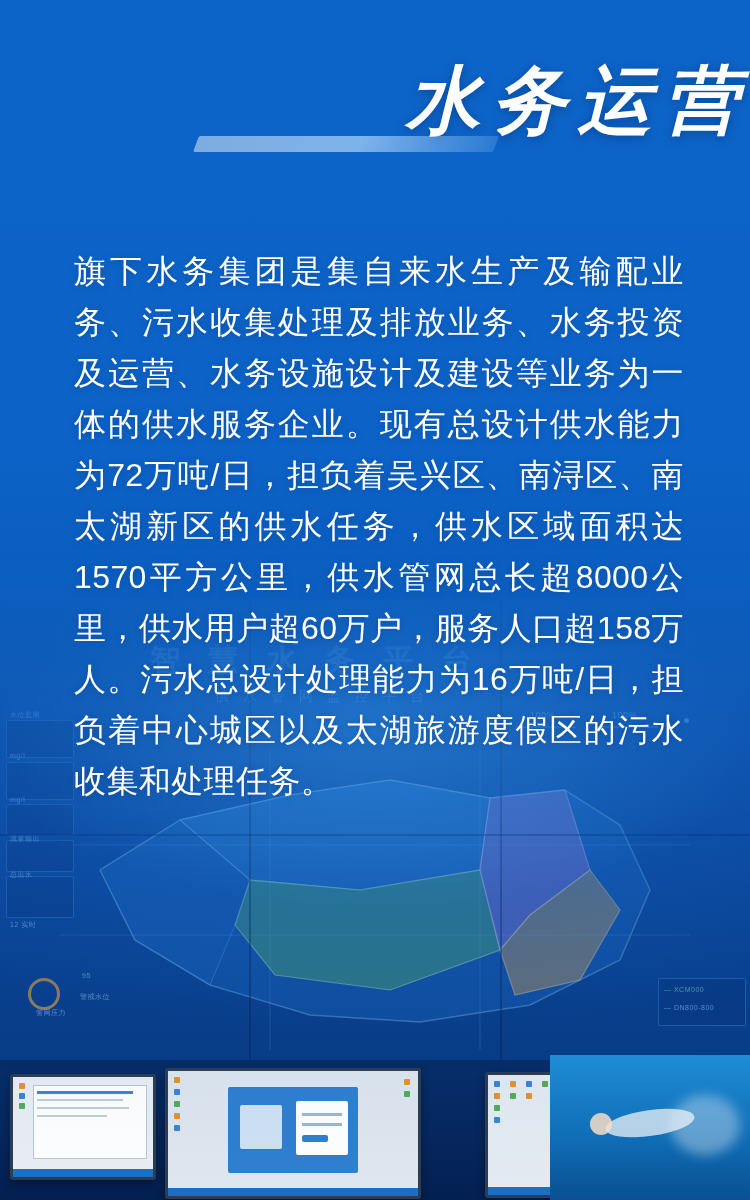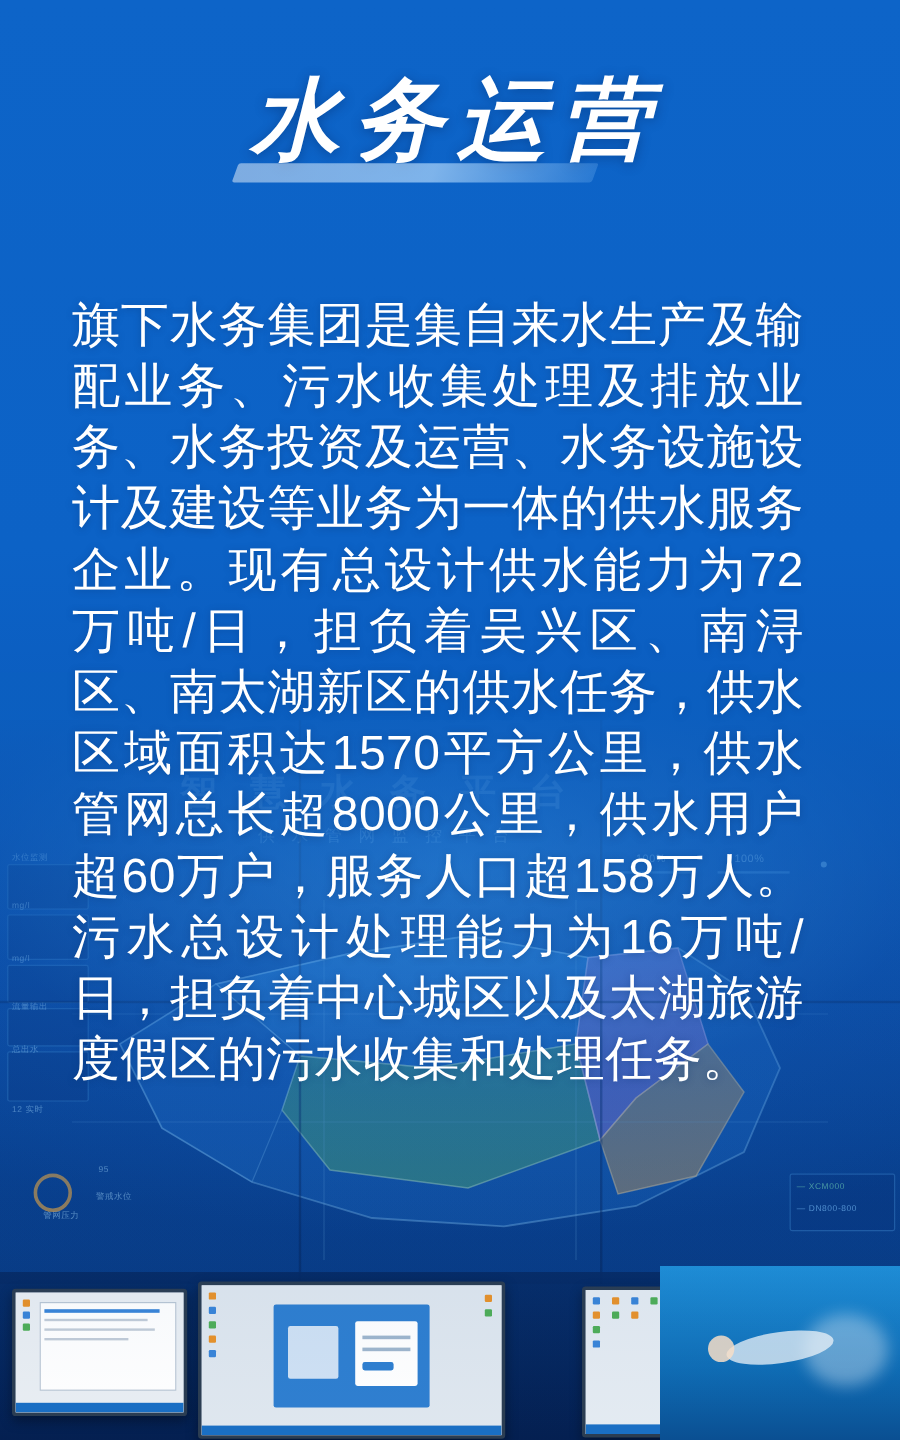--- a/index.html
+++ b/index.html
@@ -201,21 +201,21 @@
   
   .content {
     position: absolute;
     inset: 0;
   }
   .title-wrap {
     position: absolute;
     left: 0;
     top: 62px;
     width: 750px;
-    text-align: center;
+    text-align: right;
   }
   .title {
     display: inline-block;
     position: relative;
     color: #ffffff;
     font-family: "Liberation Serif", "DejaVu Serif", serif;
     font-size: 74px;
     font-weight: bold;
     font-style: italic;
     letter-spacing: 12px;
@@ -230,25 +230,25 @@
     width: 300px;
     height: 16px;
     background: linear-gradient(90deg, rgba(255,255,255,0.55) 0%, rgba(190,225,255,0.75) 55%, rgba(150,205,255,0.25) 100%);
     border-radius: 2px;
     transform: skewX(-20deg);
     opacity: 0.85;
   }
 
   .body-text {
     position: absolute;
-    left: 60px;
+    left: 74px;
     top: 246px;
     width: 610px;
     color: #ffffff;
-    font-size: 40px;
+    font-size: 32px;
     line-height: 51px;
     letter-spacing: 0.4px;
     text-shadow: 0 1px 6px rgba(0,45,105,0.35);
     text-align: justify;
     text-justify: inter-ideograph;
   }
 </style>
 </head>
 <body>
 

